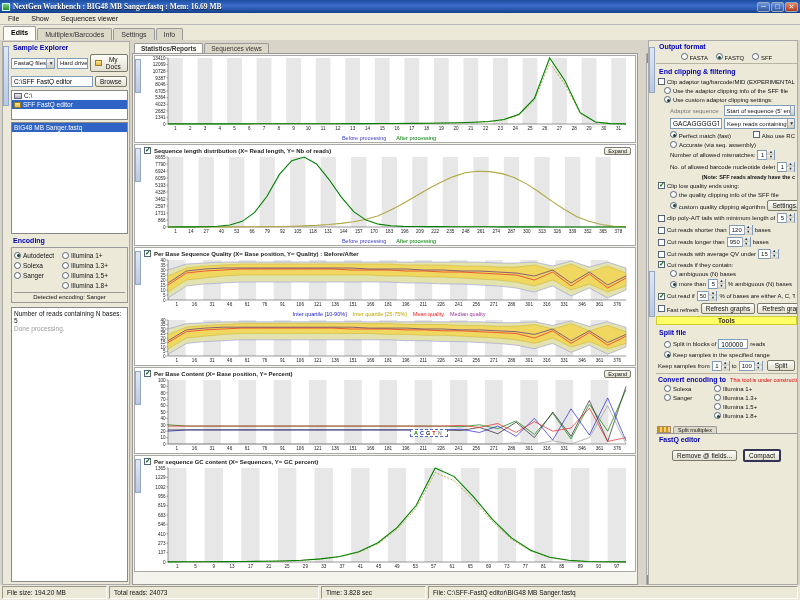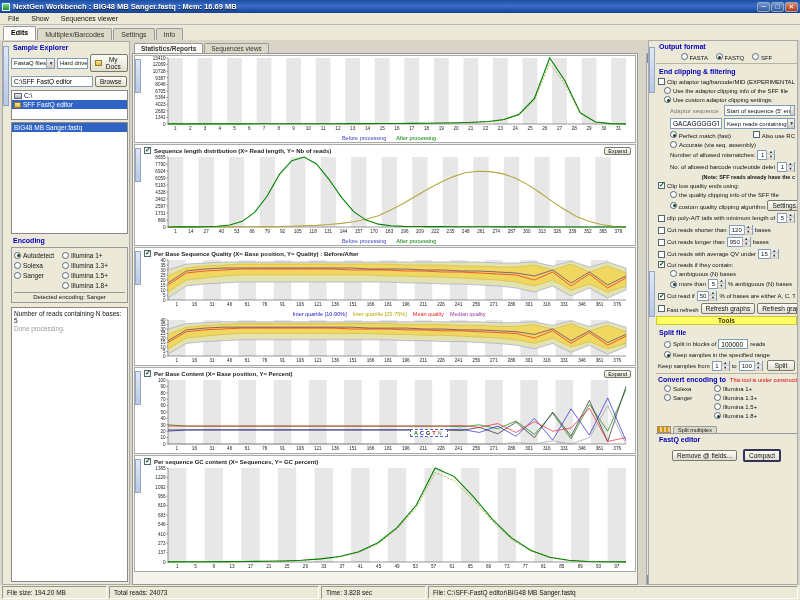--- a/index.html
+++ b/index.html
@@ -1,21 +1,21 @@
 <!DOCTYPE html>
 <html><head>
 <meta charset="utf-8">
 <style>
   *{margin:0;padding:0;box-sizing:border-box;}
   html,body{width:800px;height:600px;overflow:hidden;}
   body{font-family:"Liberation Sans",sans-serif;background:#d8d4c8;position:relative;font-size:7px;color:#111;}
   svg{font-family:"Liberation Sans",sans-serif;}
 
   
-  #titlebar{position:absolute;left:0;top:0;width:800px;height:13px;background:linear-gradient(#1c4fa0,#3a6ecc 45%,#16408c);display:flex;align-items:center;padding:0 2px;color:#fff;}
+  #titlebar{position:absolute;left:0;top:0;width:800px;height:13px;background:linear-gradient(#1c4fa0,#3a6ecc 45%,#16408c);display:flex;align-items:center;padding:0 2px;color:#fff;font-family:Liberation Serif, serif;}
   #titlebar .ticon{width:8px;height:8px;background:linear-gradient(#7fd47f,#2d8a2d);border:1px solid #cfe;margin-right:3px;}
   #titlebar .ttext{font-size:7.5px;font-weight:bold;flex:1;white-space:nowrap;overflow:hidden;text-shadow:0 1px 1px #012;}
   .winbtn{width:13px;height:10px;margin-left:1px;border:1px solid #9ab;border-radius:2px;background:linear-gradient(#6f97d8,#31579e);color:#fff;font-size:7px;line-height:8px;text-align:center;}
   .winbtn.close{background:linear-gradient(#e08a6a,#b03a1a);}
   #menubar{position:absolute;left:0;top:13px;width:800px;height:12px;background:#ece9d8;border-bottom:1px solid #bbb;display:flex;align-items:center;gap:2px;padding:0 3px;}
   .menu-item{padding:1px 5px;font-size:7px;}
   #tabrow{position:absolute;left:0;top:25px;width:800px;height:15px;background:#ece9d8;display:flex;align-items:flex-end;padding-left:3px;}
   .tab{padding:2px 7px;font-size:7px;border:1px solid #999;border-bottom:none;border-radius:2px 2px 0 0;background:#ddd9c8;margin-right:1px;color:#333;}
   .tab.active{background:#fdfcf7;font-weight:bold;height:14px;color:#000;}
 

